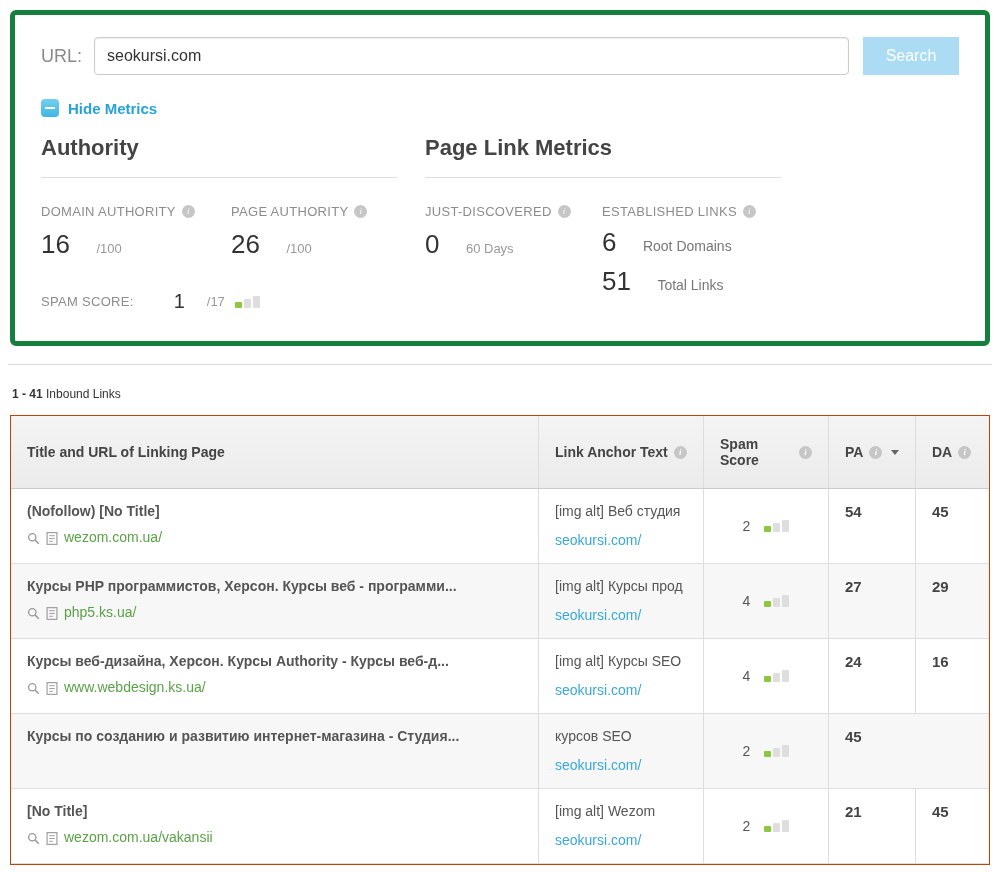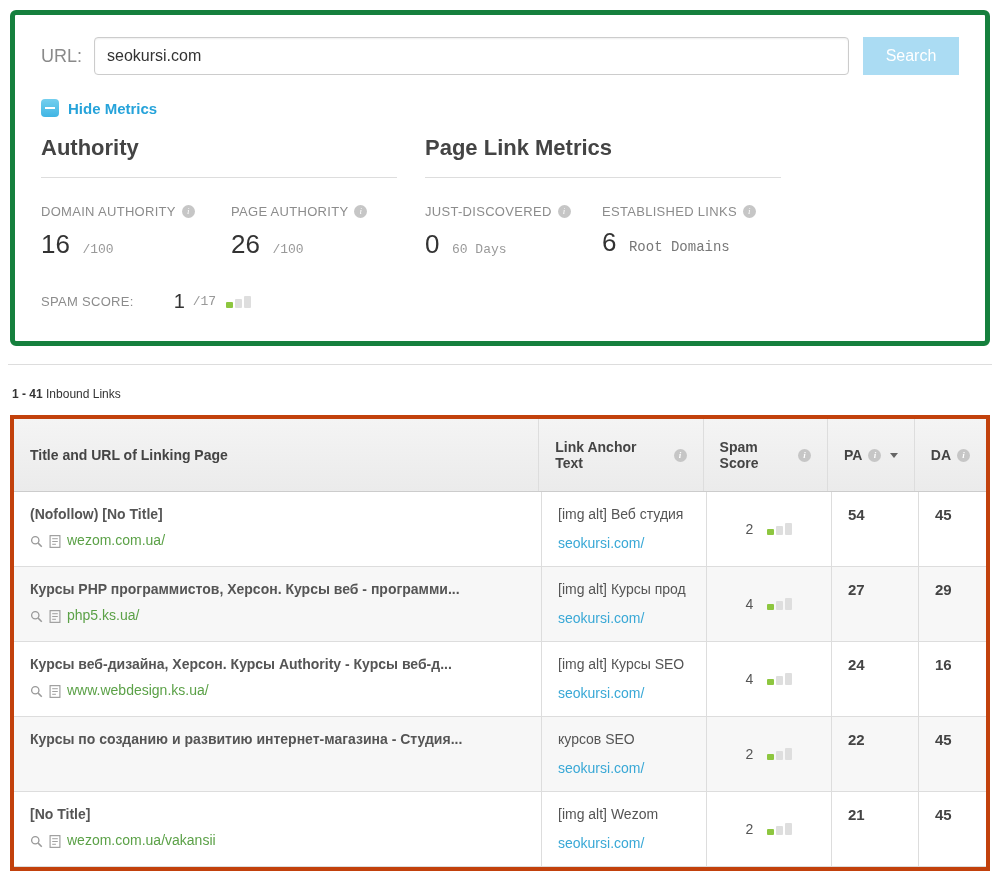--- a/index.html
+++ b/index.html
@@ -59,41 +59,41 @@
   }
   .info-icon {
     display: inline-block; width: 13px; height: 13px; border-radius: 50%;
     background: #c6c6c6; color: #fff; font-size: 9px; line-height: 13px;
     text-align: center; font-family: "Liberation Serif", serif; font-style: italic;
     flex: 0 0 13px; cursor: pointer;
   }
   .info-icon::after { content: "i"; }
   .metric-value { margin-top: 10px; }
   .big { font-size: 26px; color: #333; }
-  .unit { font-size: 13px; color: #999; margin-left: 8px; font-family: Liberation Mono, monospace; }
+  .unit { font-size: 13px; color: #999; margin-left: 22px; }
   .el-line { margin-top: 8px; }
   .el-line .unit { font-size: 14px; color: #777; }
 
   .spam-line { display: flex; align-items: center; margin-top: 30px; }
   .spam-line .metric-label { margin-right: 40px; }
   .spam-val { font-size: 20px; color: #333; }
 
   .bars { display: inline-flex; align-items: flex-end; gap: 2px; margin-left: 10px; }
   .bars i { display: block; width: 7px; background: #dedede; border-radius: 1px; }
   .bars .b1 { height: 6px; background: #8dc63f; }
   .bars .b2 { height: 9px; }
   .bars .b3 { height: 12px; }
 
   
   .divider { border: none; border-top: 1px solid #ddd; margin: 18px -2px 0; }
   .results-summary { margin: 22px 2px 14px; font-size: 12px; color: #333; }
   .results-summary .range { font-weight: bold; }
 
   
-  .links-table { border: 4px solid #c2410c; background: #4c1d95; }
+  .links-table { border: 1px solid #c2410c; background: #4c1d95; }
   .thead {
     display: flex; background: linear-gradient(#f4f4f4, #ebebeb);
     border-bottom: 1px solid #ccc; font-weight: bold; font-size: 14px; color: #444;
   }
   .thead .cell { padding: 20px 16px; display: flex; align-items: center; gap: 6px; }
   .cell { border-right: 1px solid #ddd; }
   .c-title  { width: 528px; }
   .c-anchor { width: 165px; }
   .c-spam   { width: 125px; justify-content: flex-end; }
   .c-pa     { width: 87px; }
@@ -194,20 +194,24 @@
           </div>
           <div class="m-second">
             <div class="metric-label">
               <span>ESTABLISHED LINKS</span>
               <span class="info-icon"></span>
             </div>
             <div class="metric-value el-line">
               <span class="big">6</span>
               <span class="unit">Root Domains</span>
             </div>
+            <div class="el-line">
+              <span class="big">51</span>
+              <span class="unit">Total Links</span>
+            </div>
           </div>
         </div>
       </div>
 
     </div>
   </div>
 
   <hr class="divider">
 
   <div class="results-summary">
@@ -360,21 +364,20 @@
         <a class="anchor-link">seokursi.com/</a>
       </div>
       <div class="cell c-spam body">
         <span class="spam-num">2</span>
         <span class="bars">
             <i class="b1"></i>
             <i class="b2"></i>
             <i class="b3"></i>
           </span>
       </div>
-      <div class="cell c-pa score-cell">22</div>
       <div class="cell c-da score-cell">45</div>
     </div>
 
     <div class="trow">
       <div class="cell c-title">
         <div class="row-title">[No Title]</div>
         <div class="row-url">
           <span class="mini-icon">
               <svg width="13" height="13" viewBox="0 0 16 16">
                 <circle cx="6.5" cy="6.5" r="4.5" fill="none" stroke="#999" stroke-width="1.6"></circle>

